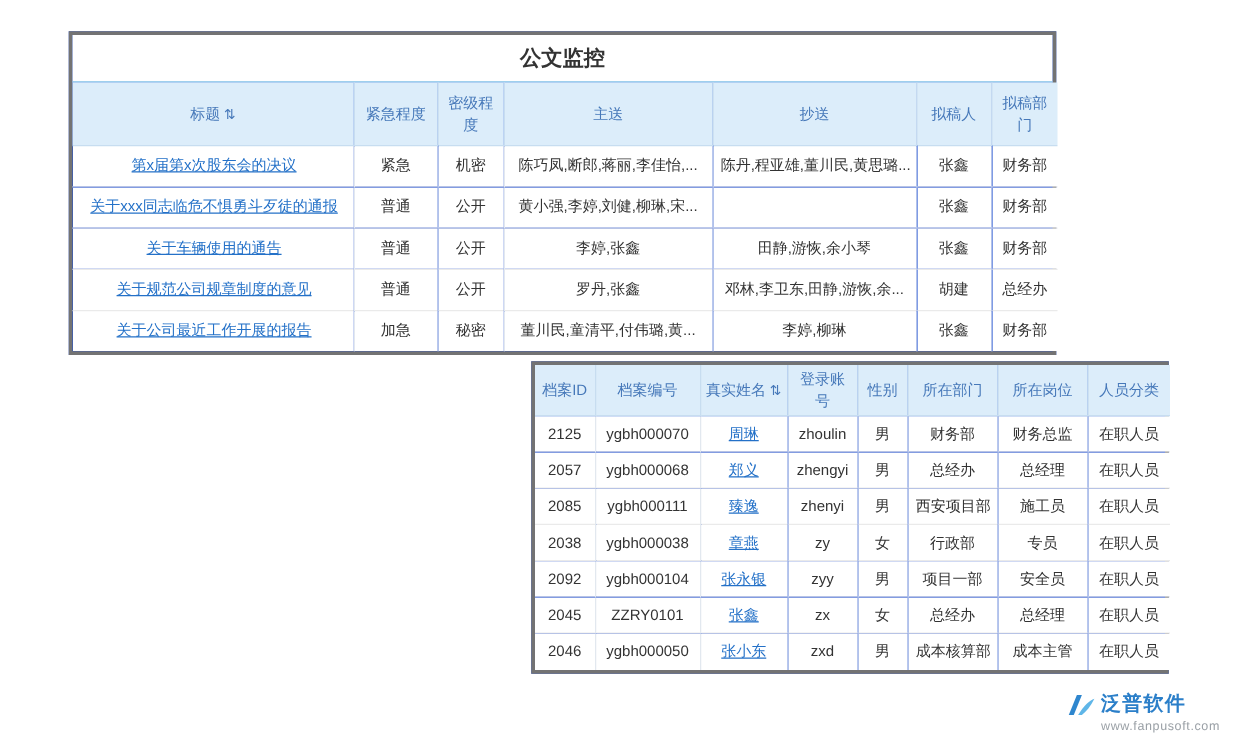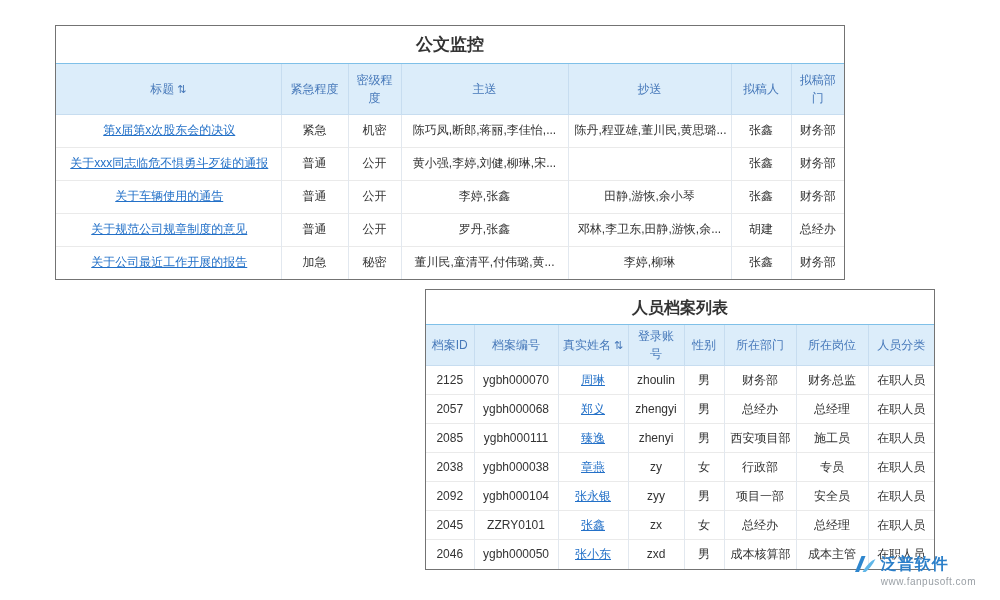--- a/index.html
+++ b/index.html
@@ -7,21 +7,21 @@
   body {
     width:1000px; height:600px;
     font-family:"Liberation Sans", sans-serif;
     position:relative; overflow:hidden;
     color:#333;
   }
   .canvas { position:relative; width:1000px; height:600px; background:#fff; }
 
   .card {
     position:absolute; background:#1d4ed8;
-    border:1px solid #737373;
+    border:3px solid #737373;
   }
   .doc-card   { left:55px;  top:25px;  width:790px; }
   .person-card{ left:425px; top:289px; width:510px; }
 
   .card-title {
     text-align:center; font-weight:bold; color:#333;
     border-bottom:1px solid #7FC0E8; background:#fff;
   }
   .doc-card .card-title    { height:38px; line-height:38px; font-size:17px; }
   .person-card .card-title { height:35px; line-height:35px; font-size:16px; }
@@ -137,21 +137,20 @@
           <td>董川民,童清平,付伟璐,黄...</td>
           <td>李婷,柳琳</td>
           <td>张鑫</td>
           <td>财务部</td>
         </tr>
       </tbody>
     </table>
   </section>
 
   <section class="card person-card">
-    <div class="card-title">人员档案列表</div>
     <table>
       <colgroup>
         <col style="width:48px">
           <col style="width:84px">
           <col style="width:70px">
           <col style="width:56px">
         <col style="width:40px">
           <col style="width:72px">
           <col style="width:72px">
           <col style="width:66px">

